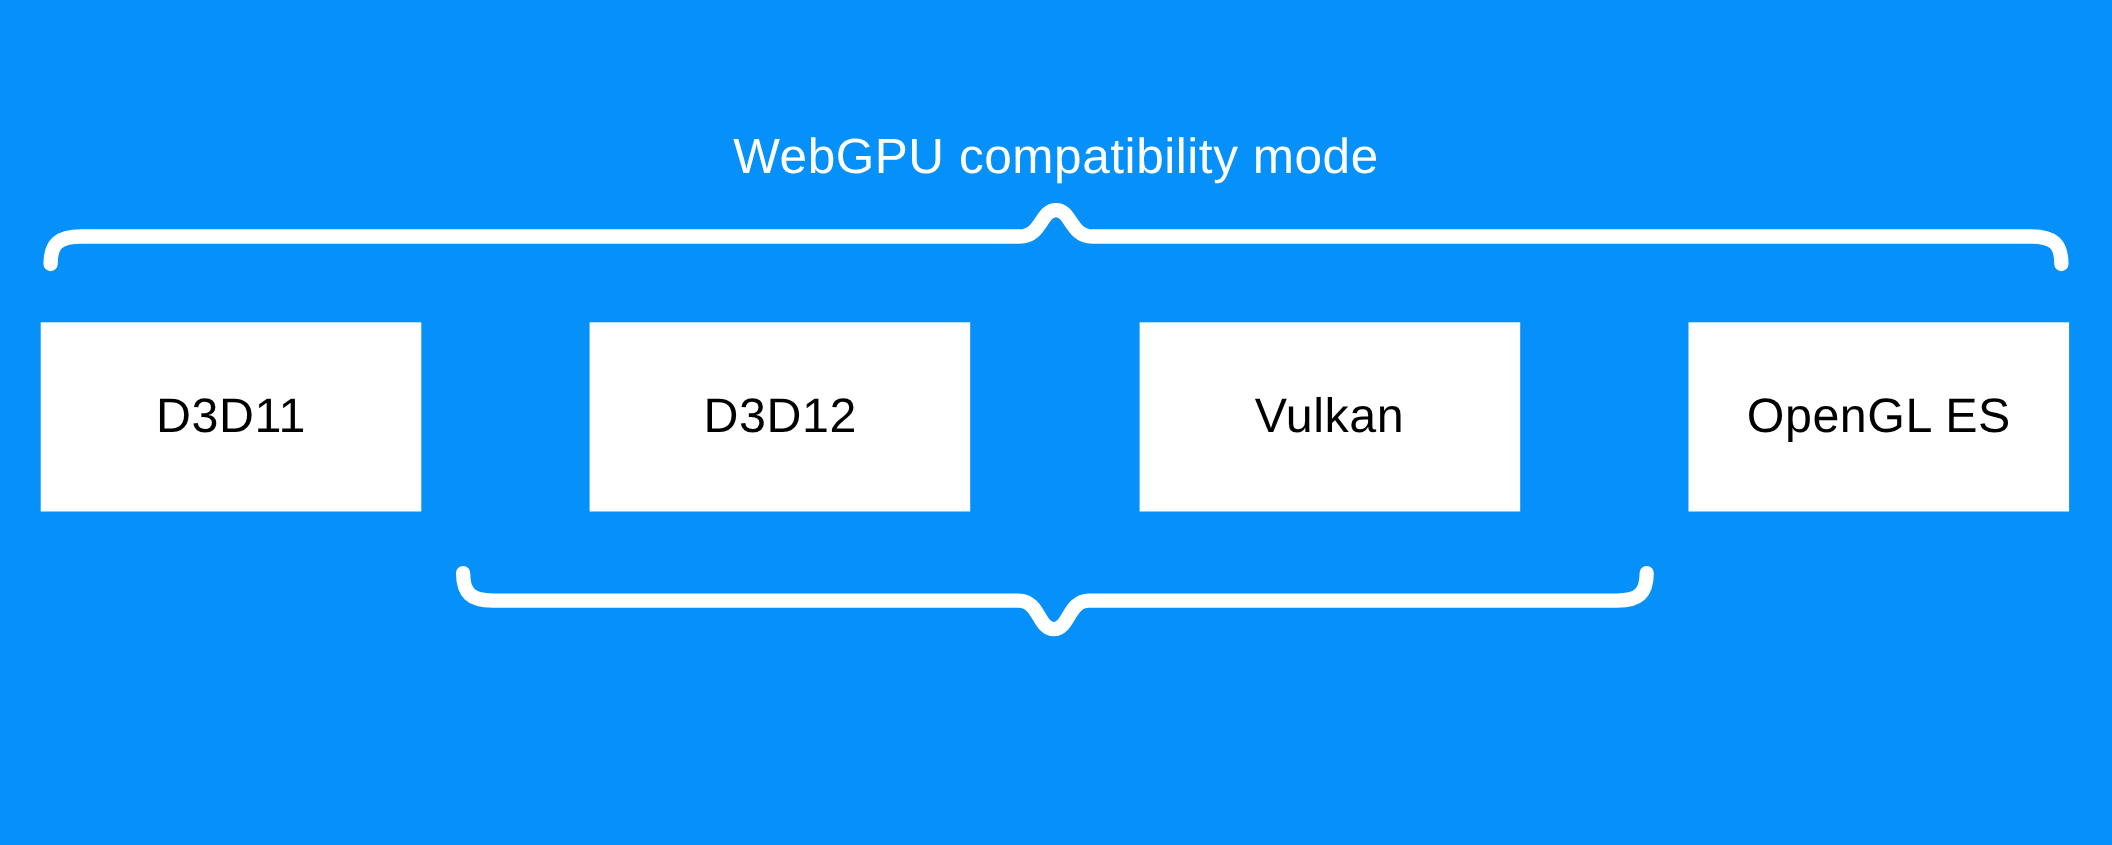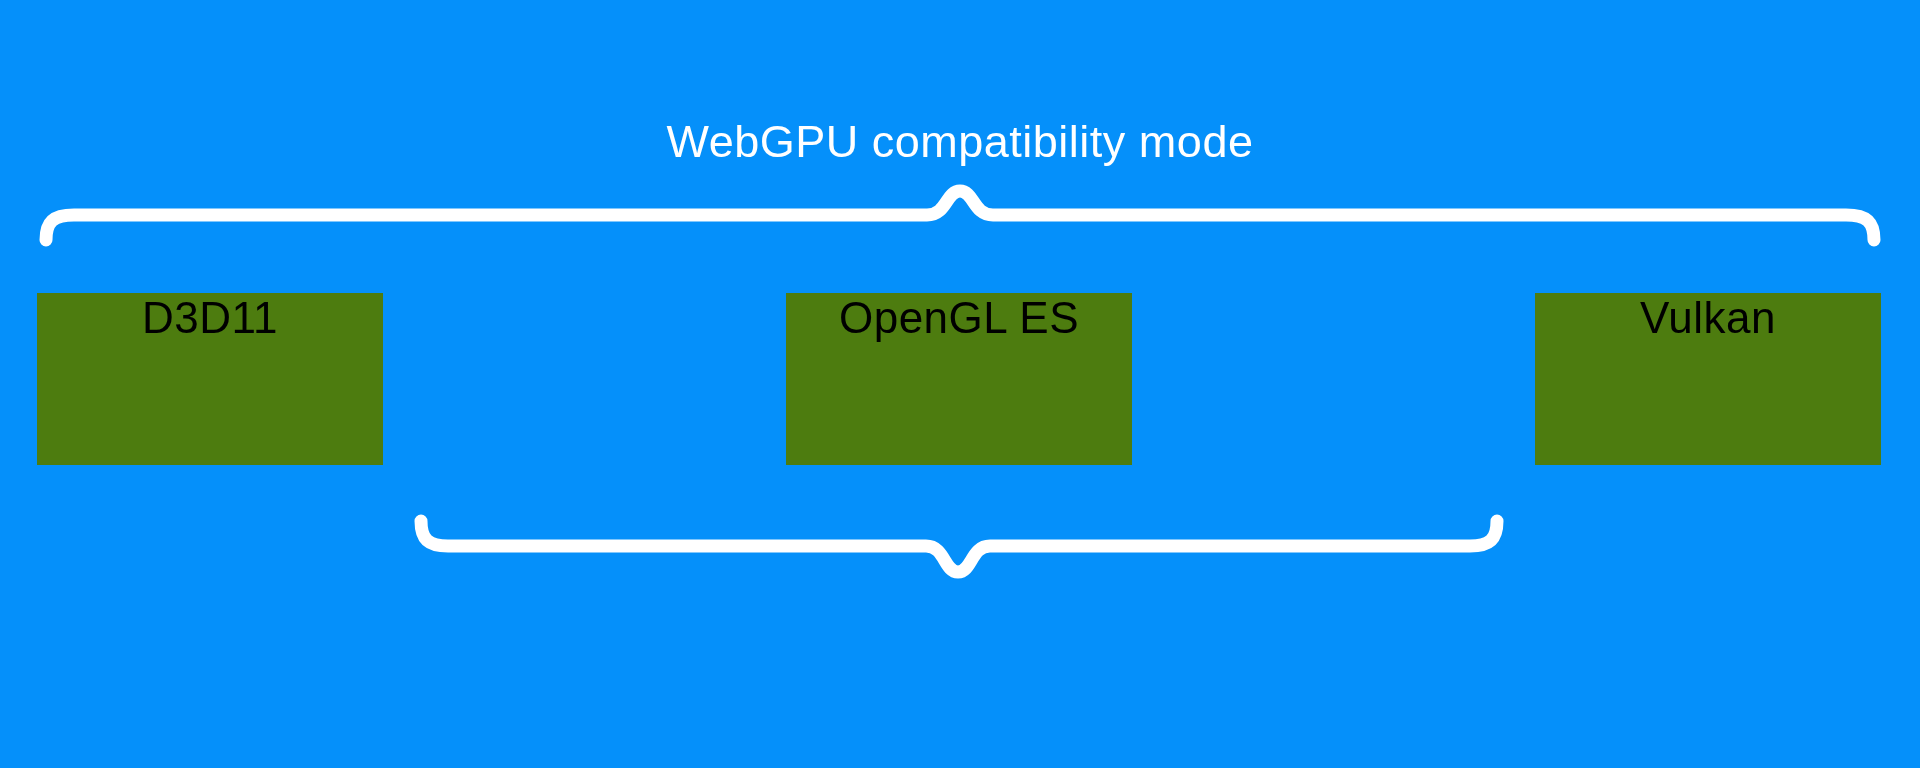--- a/index.html
+++ b/index.html
@@ -50,23 +50,23 @@
     left: 37px;
     top: 293px;
     width: 1844px;
     height: 172px;
     display: flex;
     justify-content: space-between;
   }
   .api-box {
     width: 346px;
     height: 172px;
-    background: #4d7c0f;
+    background: #ffffff;
     display: flex;
-    align-items: flex-start;
+    align-items: center;
     justify-content: center;
   }
   .api-box span {
     color: #000000;
     font-size: 44px;
     font-weight: 400;
     letter-spacing: 0.5px;
     white-space: nowrap;
   }
 </style>
@@ -94,21 +94,24 @@
              C 972 572, 971 546, 990 546
              L 1470 546
              C 1490 546, 1497 539, 1497 521"></path>
   </svg>
 
   <div class="box-row">
     <div class="api-box">
       <span>D3D11</span>
     </div>
     <div class="api-box">
-      <span>OpenGL ES</span>
+      <span>D3D12</span>
     </div>
     <div class="api-box">
       <span>Vulkan</span>
+    </div>
+    <div class="api-box">
+      <span>OpenGL ES</span>
     </div>
   </div>
 
 
 </div>
 
 </body></html>

